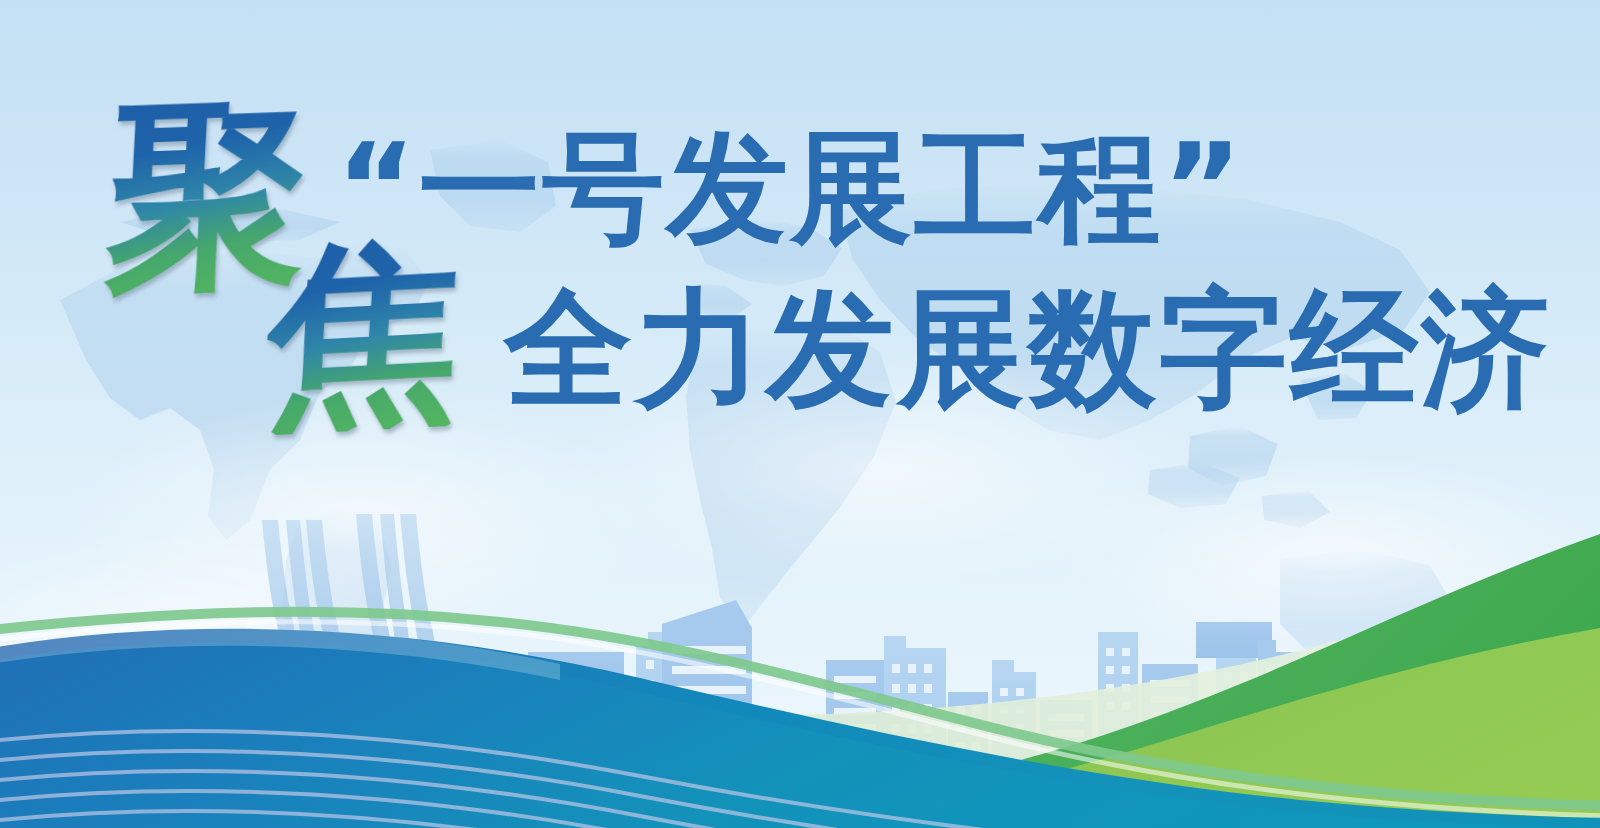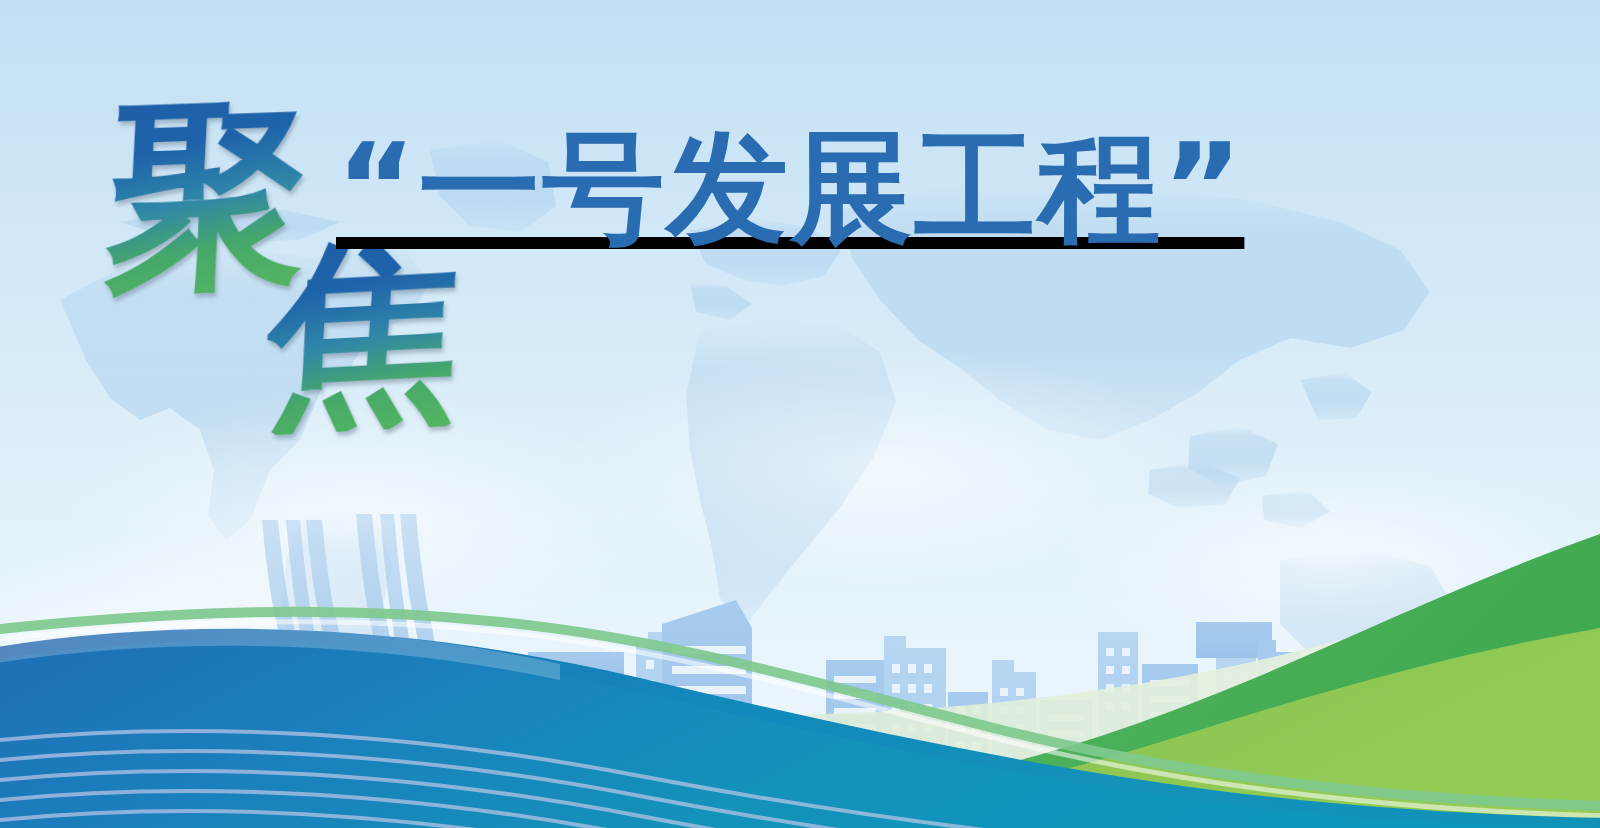--- a/index.html
+++ b/index.html
@@ -63,21 +63,20 @@
     white-space:nowrap;
     z-index:-1;
   }
   #brush-jiao .brushoutline{ transform:skewX(-7deg) rotate(-3deg); font-size:195px; }
 
   #title-lines{
     position:absolute;
     left:334px;
     top:126px;
     width:1150px;
-    text-decoration:underline;
   }
   .tline{
     color:#2a6cb1;
     font-family:"DejaVu Sans","Liberation Sans",sans-serif;
     font-weight:700;
     white-space:nowrap;
     line-height:1.02;
   }
   #title-line-1{
     font-size:122px;
@@ -441,17 +440,18 @@
       <div class="brushchar">聚</div>
     </div>
 
     <div class="brushwrap" id="brush-jiao">
       <div class="brushoutline">焦</div>
       <div class="brushchar">焦</div>
     </div>
 
     <div id="title-lines">
       <div class="tline" id="title-line-1">“一号发展工程”</div>
+      <div class="tline" id="title-line-2">全力发展数字经济</div>
     </div>
 
   </div>
 
 </div>
 
 </body></html>

